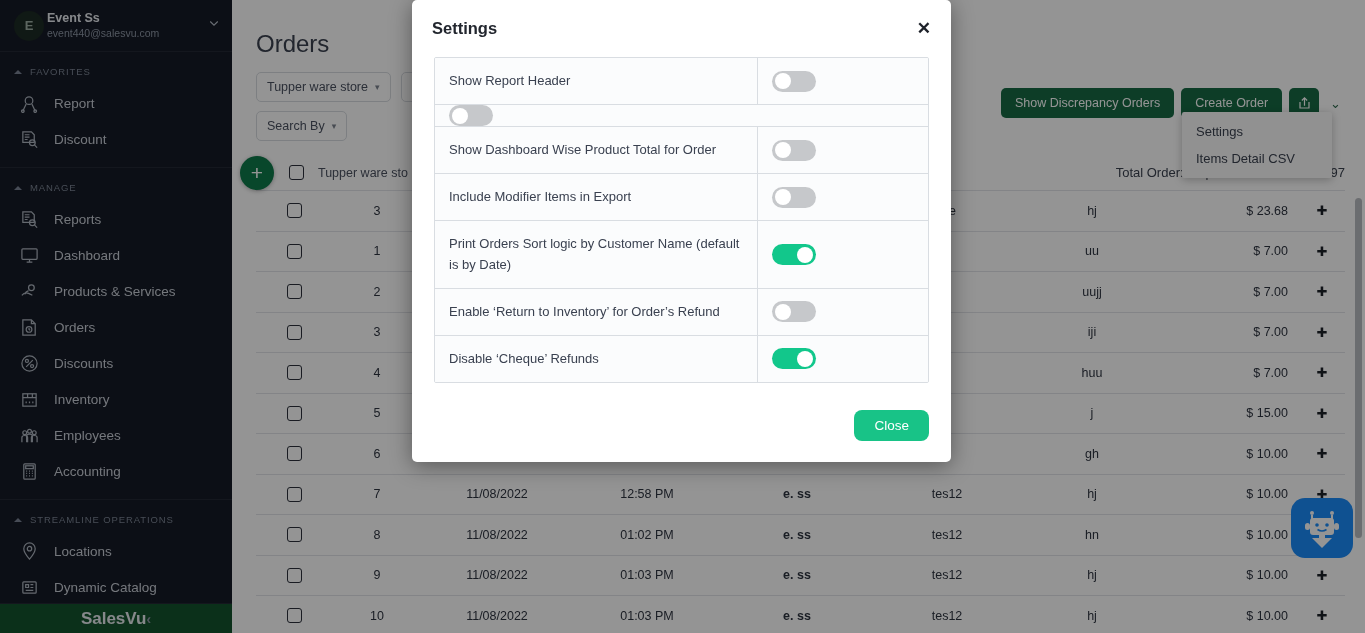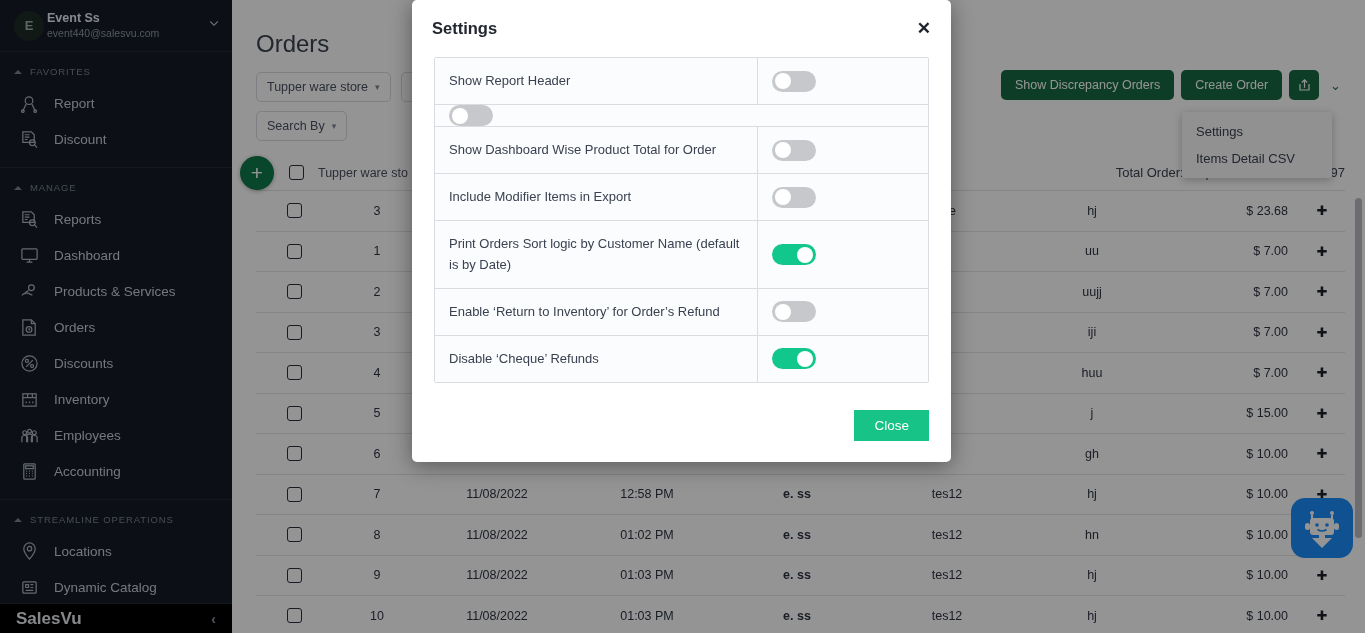--- a/index.html
+++ b/index.html
@@ -58,43 +58,43 @@
   }
   .sb-ico {
     width: 22px; height: 22px; margin-right: 14px;
     flex: none; color: #aeb5c0;
     display: flex; align-items: center; justify-content: center;
   }
   .sb-ico svg { width: 19px; height: 19px; stroke: currentColor; fill: none; stroke-width: 1.3; }
   .sb-divider { height: 1px; background: #232935; margin: 10px 0 0 0; }
   .sb-logo {
     position: absolute; left: 0; bottom: 0; width: 232px; height: 30px;
-    background: #000000;
-    display: flex; align-items: center; justify-content: space-between;
+    background: #14532d;
+    display: flex; align-items: center; justify-content: center;
     padding: 0 16px;
     font-size: 17px; font-weight: bold; color: #e7eaef;
     border-top: 1px solid #232935;
   }
   .sb-collapse { font-size: 14px; color: #8d96a5; }
 
   
   .main { position: absolute; left: 232px; top: 0; width: 1133px; height: 633px; background: #fff; }
   .page-title { padding: 30px 0 0 24px; font-size: 24px; color: #3b4250; font-weight: normal; }
 
   .filter-bar { display: flex; align-items: center; padding: 14px 0 0 24px; gap: 10px; }
   .pill {
     height: 30px; border: 1px solid #d7dbe0; border-radius: 5px;
     display: inline-flex; align-items: center; padding: 0 10px;
     font-size: 12.5px; color: #4a5160; background: #fff; cursor: pointer;
   }
   .pill .chev { margin-left: 7px; font-size: 9px; color: #7d838f; }
   .filter-bar2 { display: flex; align-items: center; padding: 9px 0 0 24px; gap: 10px; }
 
   .actions {
-    position: absolute; right: 20px; top: 70px;
+    position: absolute; right: 20px; top: 88px;
     display: flex; align-items: center; gap: 7px;
   }
   .btn-green {
     height: 30px; background: #176a44; color: #fff; border: 0; border-radius: 5px;
     padding: 0 14px; font-size: 12.5px; cursor: pointer;
     font-family: "Liberation Sans", sans-serif;
     display: inline-flex; align-items: center;
   }
   .btn-icon {
     width: 30px; height: 30px; background: #176a44; color: #fff; border-radius: 5px;
@@ -199,21 +199,21 @@
   .knob {
     position: absolute; top: 2.5px; left: 3px;
     width: 16px; height: 16px; border-radius: 50%; background: #fff;
   }
   .toggle.on .knob { left: auto; right: 3px; }
   .modal-foot {
     height: 73px; display: flex; align-items: center; justify-content: flex-end;
     padding: 0 22px; flex: none;
   }
   .btn-close {
-    background: #18c387; color: #fff; border: 0; border-radius: 0;
+    background: #18c387; color: #fff; border: 0; border-radius: 8px;
     padding: 0 20px; height: 31px; font-size: 13.5px; cursor: pointer;
     font-family: "Liberation Sans", sans-serif;
   }
 </style>
 </head>
 <body>
 
 <div id="app">
 
   <div class="sidebar">

